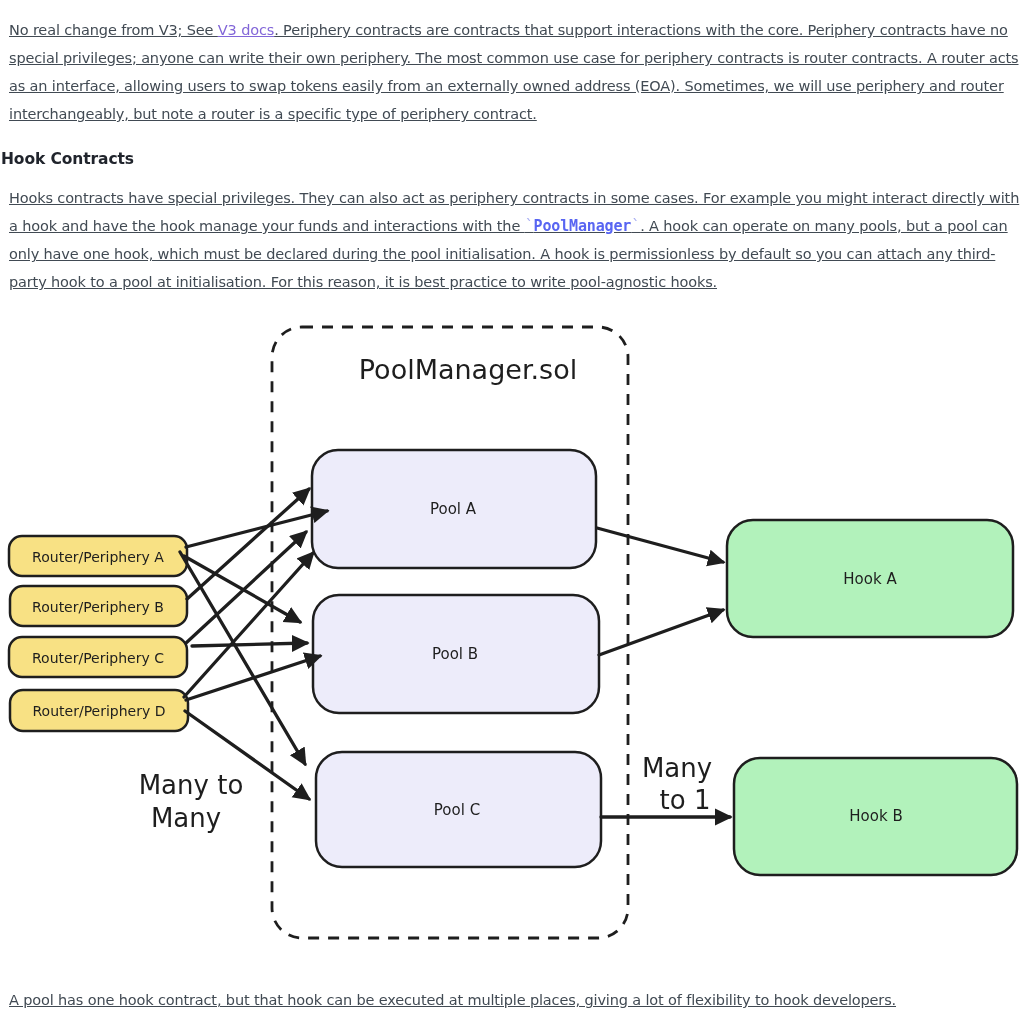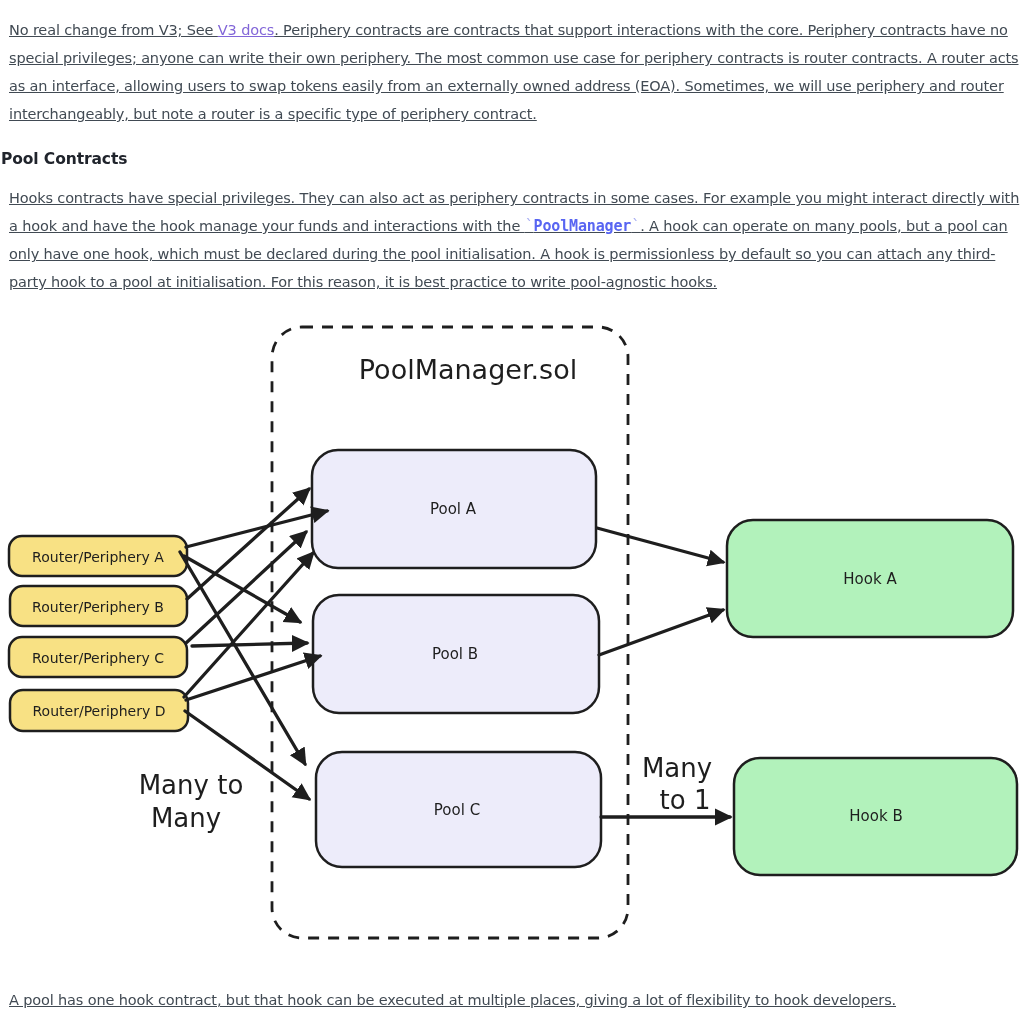--- a/index.html
+++ b/index.html
@@ -25,21 +25,21 @@
   .t-router{font-size:14px;}
   .t-note{font-size:26px;}
 </style>
 </head>
 <body>
 
 <main>
 
   <p class="para" id="p1"><span>No real change from V3; See </span><a class="doclink">V3 docs</a><span>. Periphery contracts are contracts that support interactions with the core. Periphery contracts have no special privileges; anyone can write their own periphery. The most common use case for periphery contracts is router contracts. A router acts as an interface, allowing users to swap tokens easily from an externally owned address (EOA). Sometimes, we will use periphery and router interchangeably, but note a router is a specific type of periphery contract.</span></p>
 
-  <h3 class="heading">Pool Contracts</h3>
+  <h3 class="heading">Hook Contracts</h3>
 
   <p class="para" id="p2"><span>Hooks contracts have special privileges. They can also act as periphery contracts in some cases. For example you might interact directly with a hook and have the hook manage your funds and interactions with the </span><span class="codespan"><span class="bt">`</span><span>PoolManager</span><span class="bt">`</span></span><span>. A hook can operate on many pools, but a pool can only have one hook, which must be declared during the pool initialisation. A hook is permissionless by default so you can attach any third-party hook to a pool at initialisation. For this reason, it is best practice to write pool-agnostic hooks.</span></p>
 
   <svg id="diagram" width="1022" height="620" viewBox="0 0 1022 620">
     <defs>
       <marker id="ah" markerWidth="6" markerHeight="6" refX="4.6" refY="2.6" orient="auto" markerUnits="strokeWidth">
         <path d="M0,0 L5.4,2.6 L0,5.2 Z" fill="#1e1e1e"></path>
       </marker>
     </defs>
 

